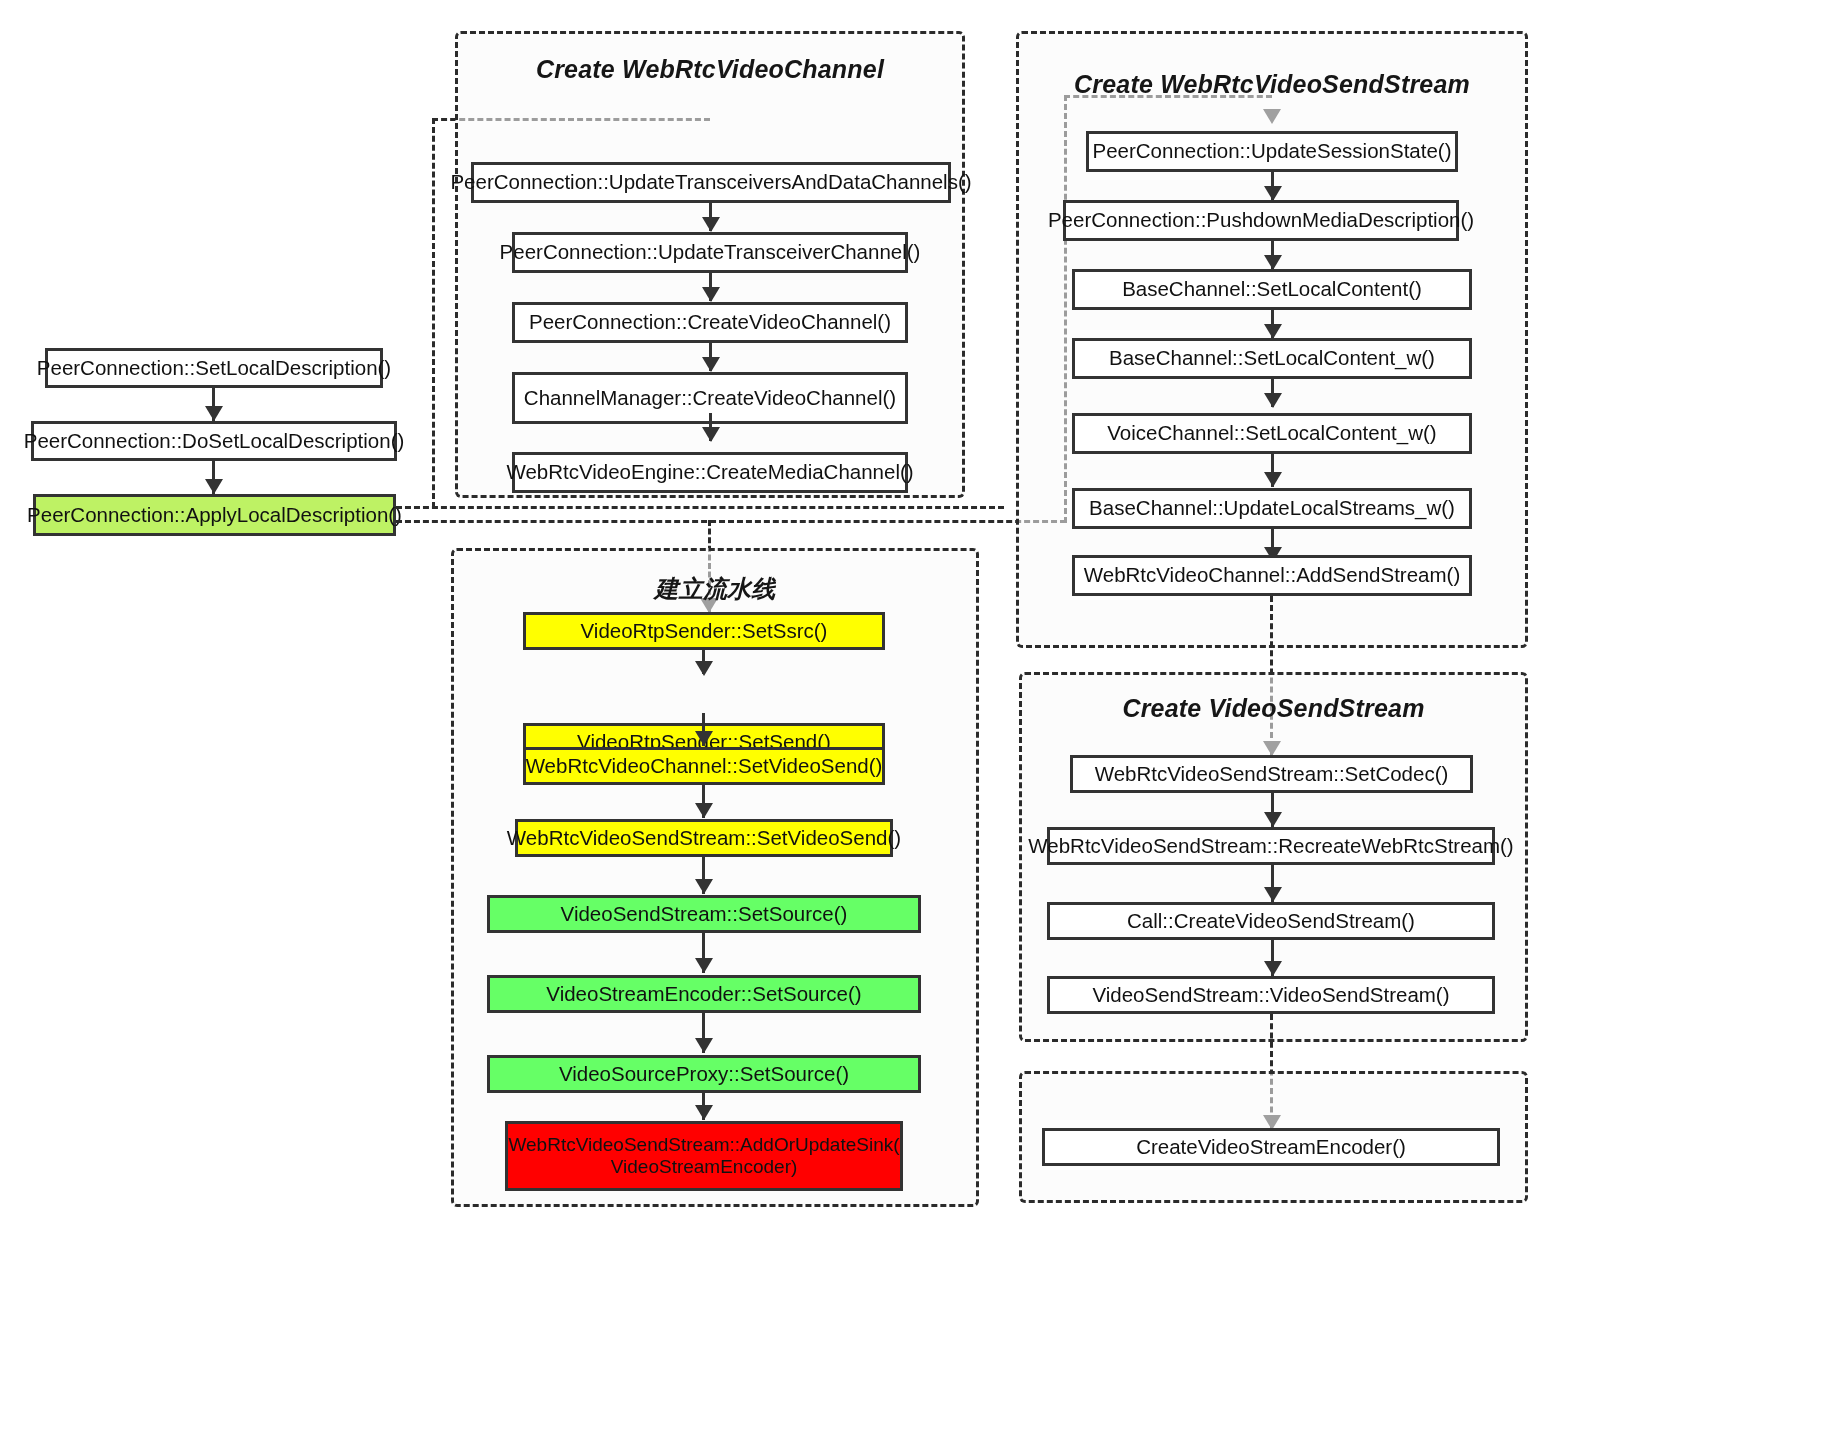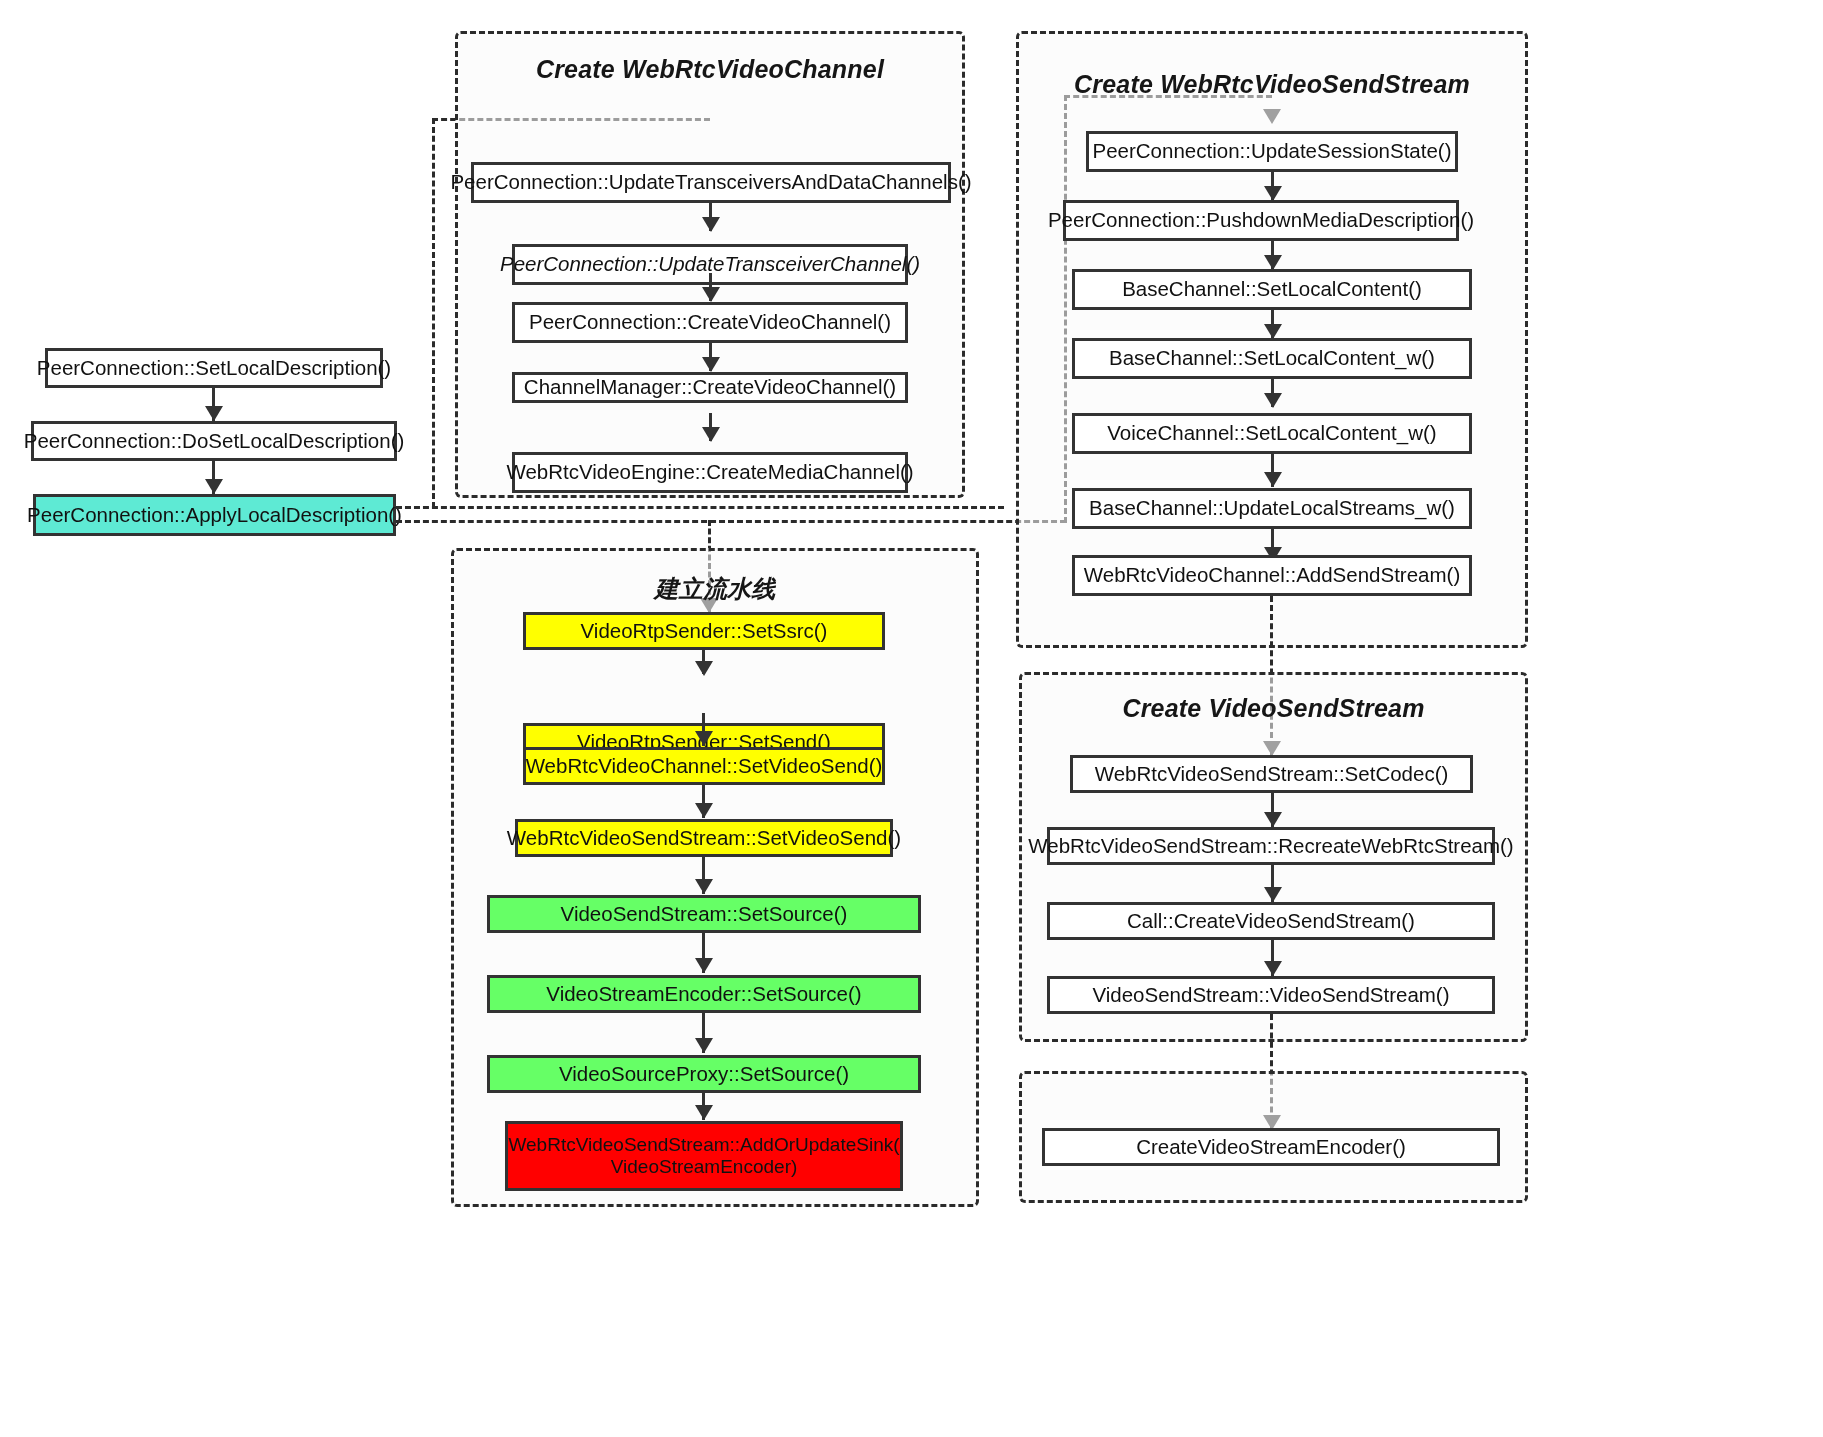--- a/index.html
+++ b/index.html
@@ -51,21 +51,21 @@
     font-size: 20.5px;
     display: flex;
     align-items: center;
     justify-content: center;
     text-align: center;
     line-height: 1.18;
     white-space: pre-line;
     padding: 8px 6px;
   }
   .node.yellow   { background: #ffff00; }
-  .node.lemon    { background: #5eead4; }
+  .node.lemon    { background: #bef264; }
   .node.green    { background: #66ff66; }
   .node.red      { background: #ff0000; }
 
   
   .vline {
     position: absolute;
     width: 3px;
     background: #333333;
   }
   .arrowhead {
@@ -115,29 +115,29 @@
   <div class="dvline" style="left:708px; top:520px; height:92px;"></div>
   <div class="arrowhead" style="left:700px; top:598px;"></div>
 
   <div class="group" style="left:455px; top:31px; width:510px; height:467px;"></div>
   <div class="group-title" style="left:455px; top:55px; width:510px;">Create WebRtcVideoChannel</div>
 
   <div class="node" style="left:471px; top:162px; width:480px; height:41px;">PeerConnection::UpdateTransceiversAndDataChannels()</div>
   <div class="vline" style="left:709px; top:203px; height:28px;"></div>
   <div class="arrowhead" style="left:702px; top:217px;"></div>
 
-  <div class="node" style="left:512px; top:244px; width:396px; height:41px;font-style:italic;">PeerConnection::UpdateTransceiverChannel()</div>
+  <div class="node" style="left:512px; top:232px; width:396px; height:41px;">PeerConnection::UpdateTransceiverChannel()</div>
   <div class="vline" style="left:709px; top:273px; height:28px;"></div>
   <div class="arrowhead" style="left:702px; top:287px;"></div>
 
   <div class="node" style="left:512px; top:302px; width:396px; height:41px;">PeerConnection::CreateVideoChannel()</div>
   <div class="vline" style="left:709px; top:343px; height:28px;"></div>
   <div class="arrowhead" style="left:702px; top:357px;"></div>
 
-  <div class="node" style="left:512px; top:372px; width:396px; height:31px;">ChannelManager::CreateVideoChannel()</div>
+  <div class="node" style="left:512px; top:372px; width:396px; height:52px;">ChannelManager::CreateVideoChannel()</div>
   <div class="vline" style="left:709px; top:413px; height:28px;"></div>
   <div class="arrowhead" style="left:702px; top:427px;"></div>
 
   <div class="node" style="left:512px; top:452px; width:396px; height:41px;">WebRtcVideoEngine::CreateMediaChannel()</div>
 
   <div class="group" style="left:451px; top:548px; width:528px; height:659px;"></div>
   <div class="group-title cjk" style="left:451px; top:573px; width:528px;">建立流水线</div>
 
   <div class="node yellow" style="left:523px; top:612px; width:362px; height:38px;">VideoRtpSender::SetSsrc()</div>
   <div class="vline" style="left:702px; top:650px; height:24px;"></div>

